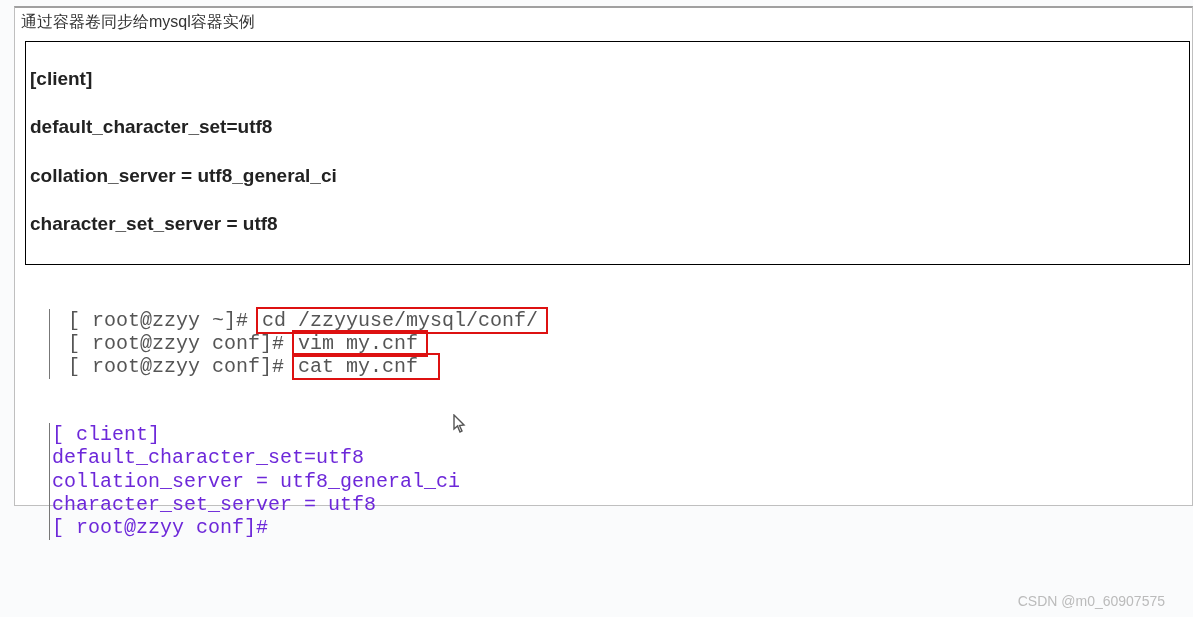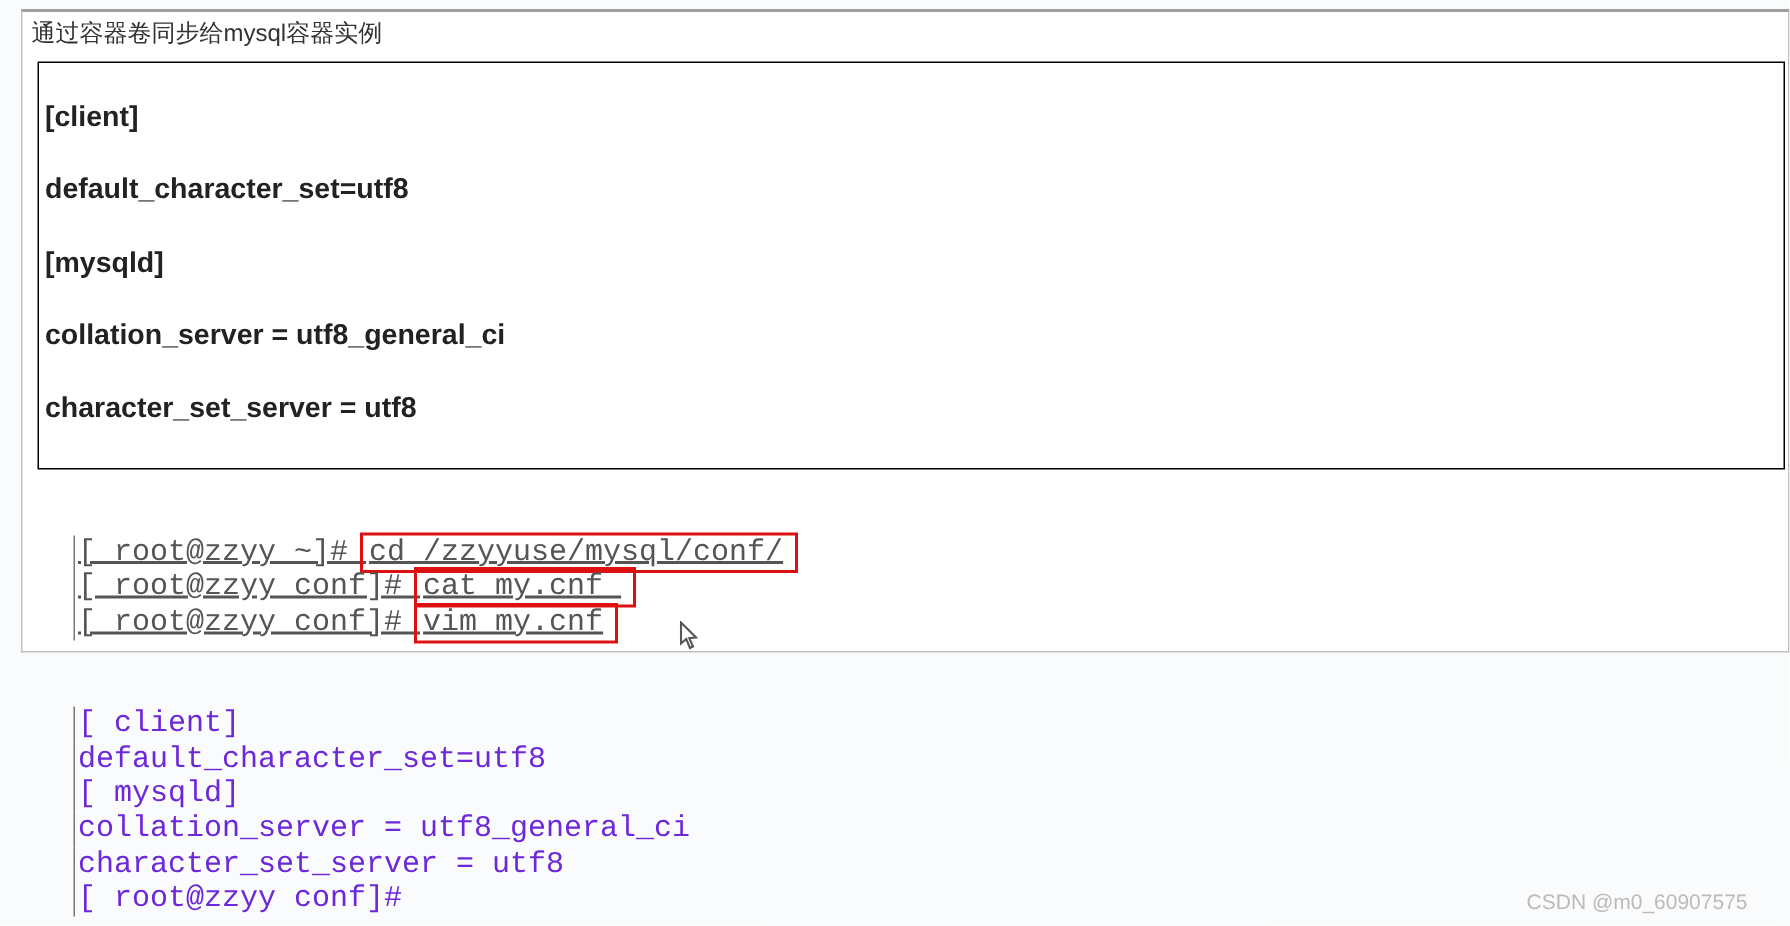--- a/index.html
+++ b/index.html
@@ -10,21 +10,21 @@
       width: 1193px;
       height: 617px;
       position: relative;
       overflow: hidden;
     }
     .outer-frame {
       border: 1px solid #bfbfbf;
       border-top: 2px solid #a0a0a0;
       margin: 6px 0 0 14px;
       background: #ffffff;
-      height: 429px;
+      height: 500px;
       box-sizing: border-box;
       position: relative;
     }
     .tab-label {
       padding: 4px 6px 6px 6px;
       font-size: 16px;
       color: #333;
       font-family: "Microsoft YaHei", Arial, sans-serif;
     }
     .config-box {
@@ -46,22 +46,21 @@
       margin: 44px 0 0 34px;
       font-family: "Courier New", monospace;
       font-size: 20px;
       color: #555;
       position: relative;
     }
     .terminal-block .tline {
       white-space: pre;
       line-height: 1.17;
       border-left: 1.5px solid #777;
-      padding-left: 2px;
-      text-decoration: underline;
+      padding-left: 18px;
     }
     .terminal-output {
       margin: 44px 0 0 34px;
       font-family: "Courier New", monospace;
       font-size: 20px;
       color: #6d28d9;
     }
     .terminal-output .oline {
       white-space: pre;
       line-height: 1.17;
@@ -94,35 +93,33 @@
 </head>
 <body>
 
 <div class="outer-frame">
 
   <div class="tab-label">通过容器卷同步给mysql容器实例</div>
 
   <div class="config-box">
     <div>[client]</div>
     <div>default_character_set=utf8</div>
-    <div>[mysqld]</div>
     <div>collation_server = utf8_general_ci</div>
     <div>character_set_server = utf8</div>
   </div>
 
   <div class="terminal-block">
     <div class="tline"><span>[ root@zzyy ~]# </span><span class="red-box">cd /zzyyuse/mysql/conf/</span></div>
+    <div class="tline"><span>[ root@zzyy conf]# </span><span class="red-box">vim my.cnf</span></div>
     <div class="tline"><span>[ root@zzyy conf]# </span><span class="red-box">cat my.cnf </span></div>
-    <div class="tline"><span>[ root@zzyy conf]# </span><span class="red-box">vim my.cnf</span></div>
   </div>
 
   <div class="terminal-output">
     <div class="oline">[ client]</div>
     <div class="oline">default_character_set=utf8</div>
-    <div class="oline">[ mysqld]</div>
     <div class="oline">collation_server = utf8_general_ci</div>
     <div class="oline">character_set_server = utf8</div>
     <div class="oline">[ root@zzyy conf]#</div>
   </div>
 
   <span class="cursor-arrow">
     <svg width="16" height="20" viewBox="0 0 16 20">
       <path d="M1 1 L1 15 L4.5 12 L7 18 L9 17 L6.5 11.5 L11 11 Z" fill="none" stroke="#555" stroke-width="1.4"></path>
     </svg>
   </span>

